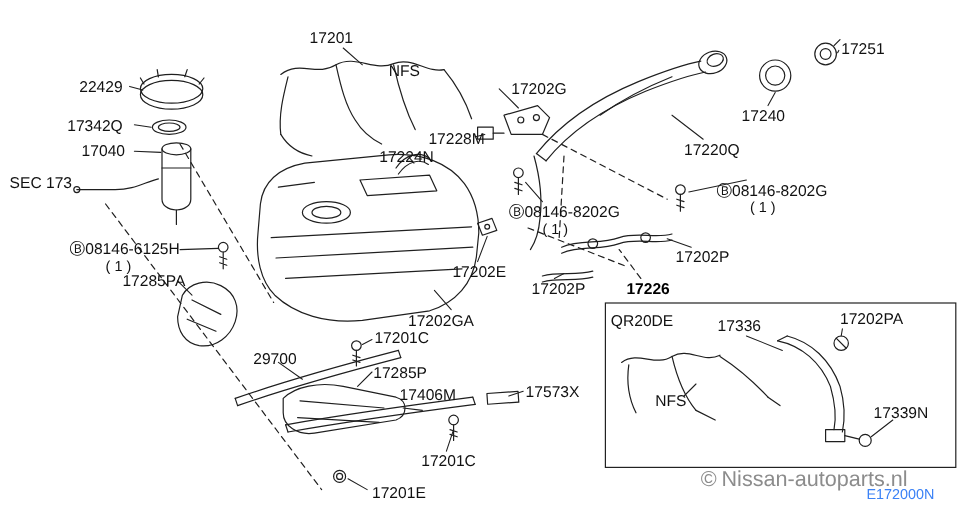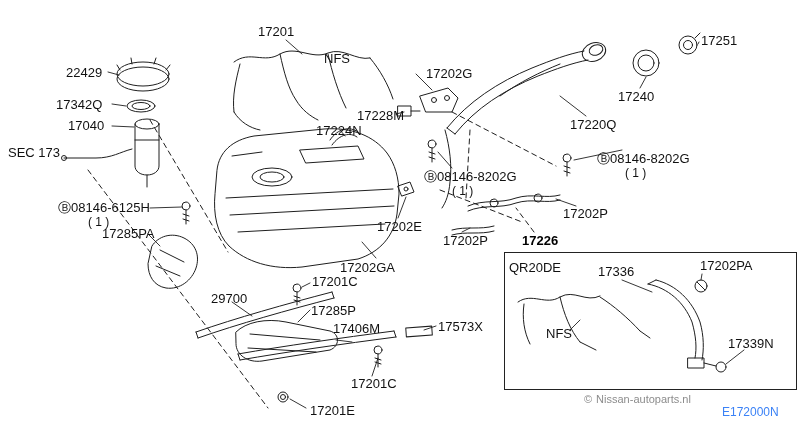--- a/index.html
+++ b/index.html
@@ -10,21 +10,21 @@
   }
   .art{position:absolute;left:0;top:0;z-index:0;}
   .inset{position:absolute;left:504px;top:252px;width:291px;height:136px;border:1px solid #222;z-index:1;background:transparent;}
   #labels{position:absolute;left:0;top:0;right:0;bottom:0;z-index:2;}
   .part-label{
     position:absolute;font-size:13px;line-height:14px;color:#111;white-space:nowrap;cursor:default;
   }
   .part-label.qty{font-size:12px;color:#111;}
   .part-label.highlighted{font-weight:bold;}
   .watermark{
-    position:absolute;left:584px;top:390px;z-index:3;color:#8c8c8c;font-size:11px;line-height:18px;white-space:nowrap;
+    position:absolute;left:584px;top:390px;z-index:3;color:#8c8c8c;font-size:18px;line-height:18px;white-space:nowrap;
   }
   .watermark .csym{margin-right:4px;}
   .diagram-code{
     position:absolute;left:722px;top:406px;z-index:3;color:#3b82f6;font-size:12px;line-height:13px;white-space:nowrap;
   }
 </style>
 </head>
 <body>
 
 <div class="stage">

